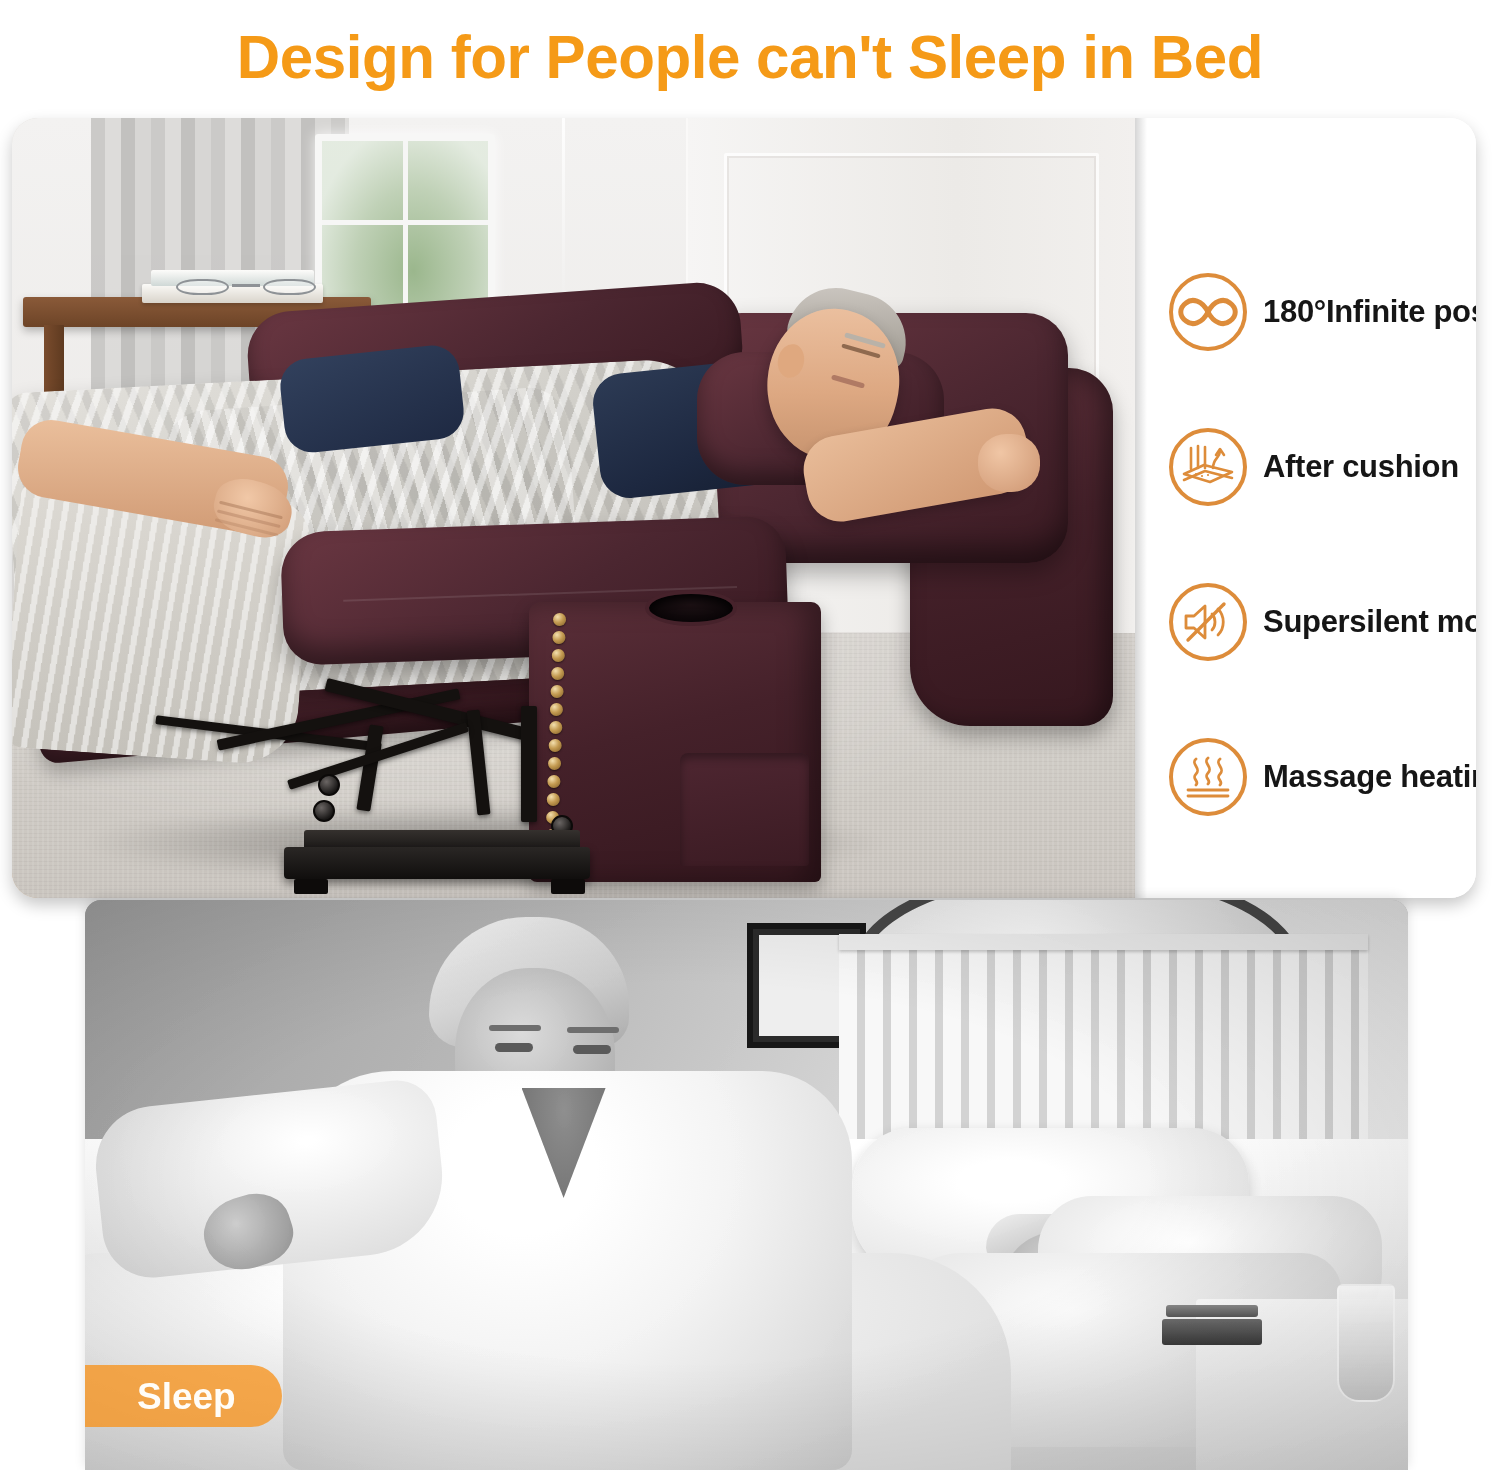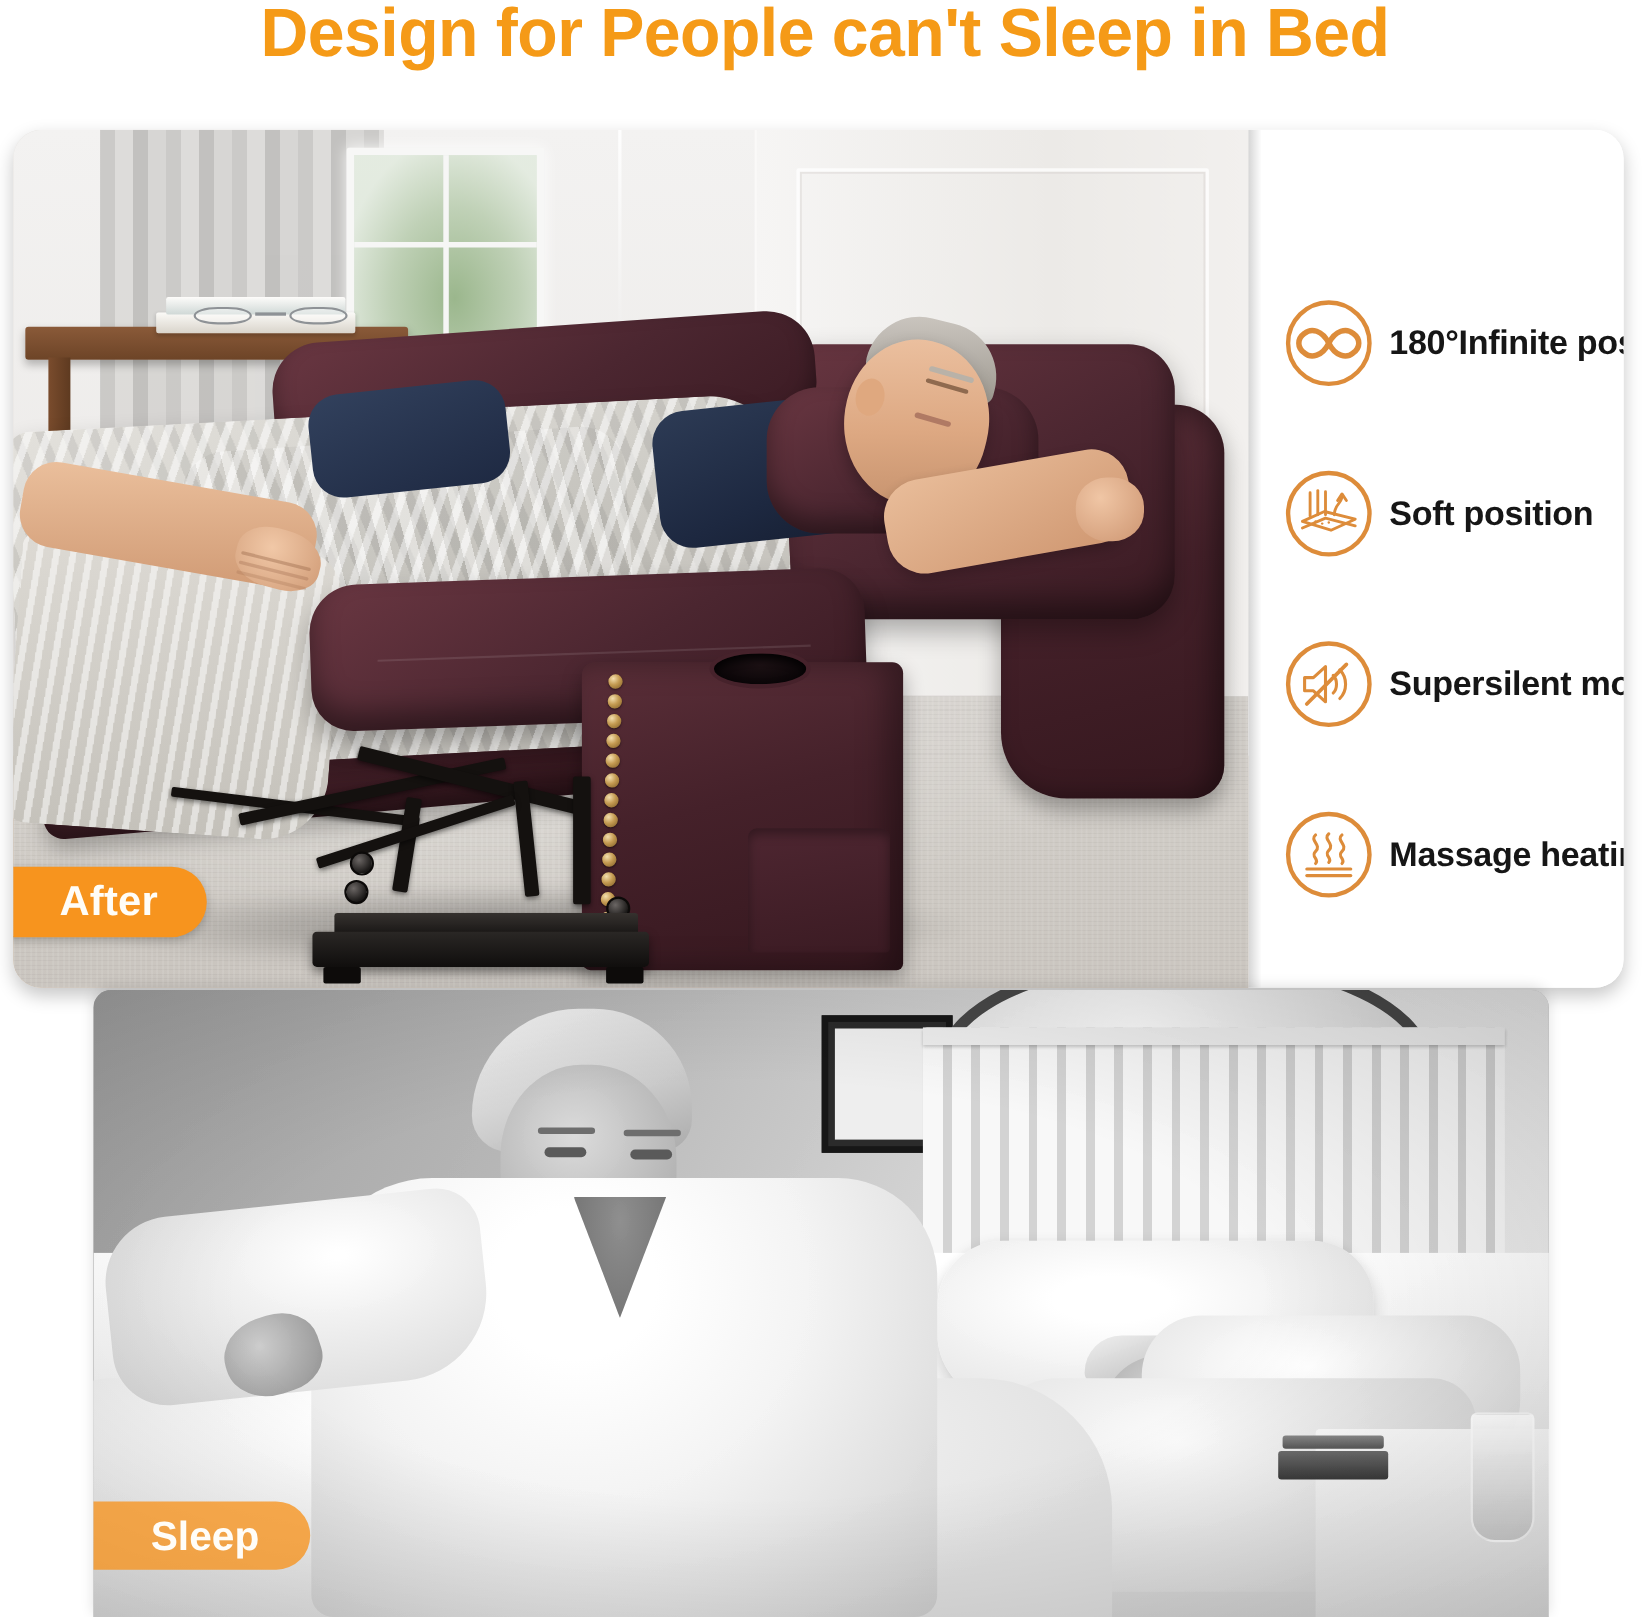--- a/index.html
+++ b/index.html
@@ -14,21 +14,21 @@
     position: relative;
   }
 
   
   .headline-bar {
     position: absolute;
     top: 0; left: 0;
     width: 1500px;
     height: 88px;
     display: flex;
-    align-items: flex-start;
+    align-items: flex-end;
     justify-content: center;
   }
   .headline {
     font-family: "Liberation Sans Narrow", "Liberation Sans", sans-serif;
     font-size: 62px;
     font-weight: bold;
     color: #F59A17;
     letter-spacing: -0.5px;
     white-space: nowrap;
     transform: scaleX(0.97);
@@ -814,23 +814,20 @@
         <div class="caster" style="left:37%; top:42%;"></div>
         <div class="caster" style="left:36%; top:56%;"></div>
         <div class="caster" style="left:84%; top:64%;"></div>
         <div class="mech-base2"></div>
         <div class="mech-base"></div>
         <div class="mech-foot" style="left:32%;"></div>
         <div class="mech-foot" style="left:84%;"></div>
       </div>
     </div>
 
-    <div class="after-badge">
-      <span>After</span>
-    </div>
   </div>
 
   <div class="feature-panel">
 
     <div class="feature-row">
       <div class="feature-icon">
         <svg width="66" height="34" viewBox="0 0 66 34" fill="none" stroke="#DD8C3A" stroke-width="5" stroke-linecap="round">
           <path d="M33 17 C27 5 17 3 11 8 C4 13 4 21 11 26 C17 31 27 29 33 17 C39 5 49 3 55 8 C62 13 62 21 55 26 C49 31 39 29 33 17 Z"></path>
         </svg>
       </div>
@@ -845,21 +842,21 @@
           <path d="M11 6 L11 27"></path>
           <path d="M18 4 L18 26"></path>
           <path d="M25 5 L25 26"></path>
           <path d="M33 26 C33 16 40 16 40 9"></path>
           <path d="M36 13 L40 7 L44 13"></path>
           <circle cx="16" cy="32" r="1.1" fill="#DD8C3A" stroke="none"></circle>
           <circle cx="22" cy="34" r="1.1" fill="#DD8C3A" stroke="none"></circle>
           <circle cx="28" cy="33" r="1.1" fill="#DD8C3A" stroke="none"></circle>
         </svg>
       </div>
-      <div class="feature-label">Soft position</div>
+      <div class="feature-label">After cushion</div>
     </div>
 
     <div class="feature-row">
       <div class="feature-icon">
         <svg width="56" height="50" viewBox="0 0 56 50" fill="none" stroke="#DD8C3A" stroke-width="2.8" stroke-linecap="round" stroke-linejoin="round">
           <path d="M6 19 L14 19 L25 9 L25 41 L14 31 L6 31 Z"></path>
           <path d="M32 17 C36 21 36 29 32 33"></path>
           <path d="M38 12 C45 19 45 31 38 38"></path>
           <path d="M44 7 L8 43" stroke-width="3.4"></path>
         </svg>

